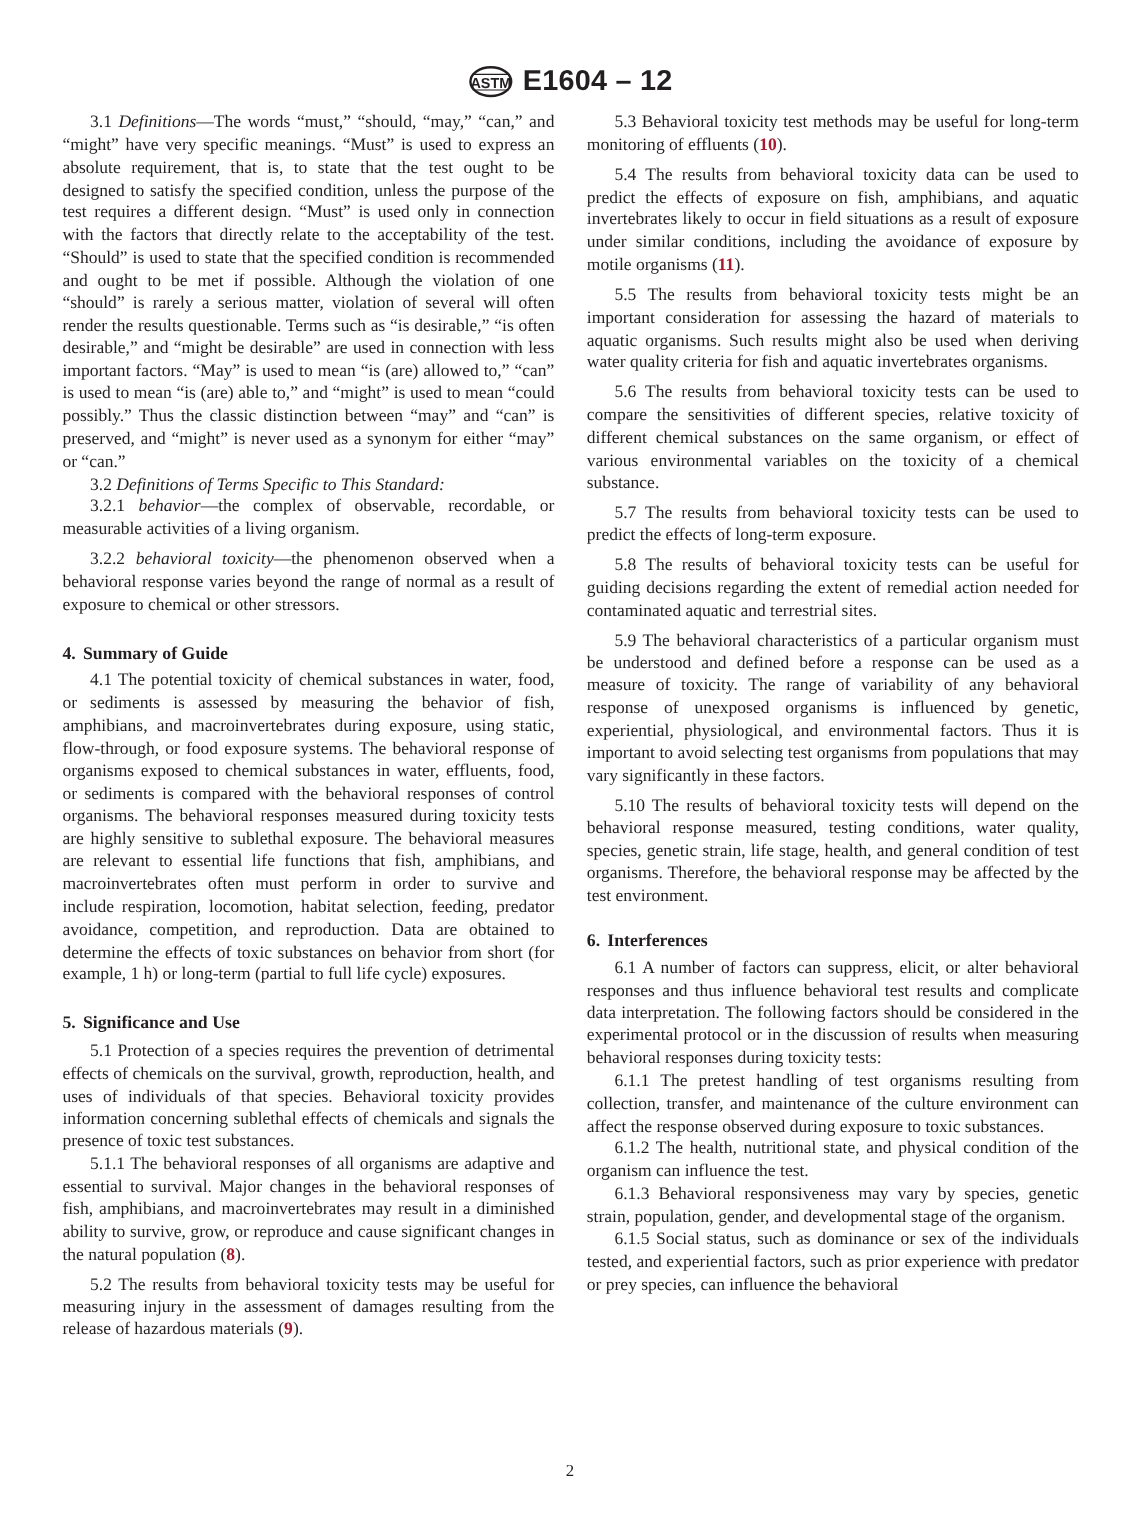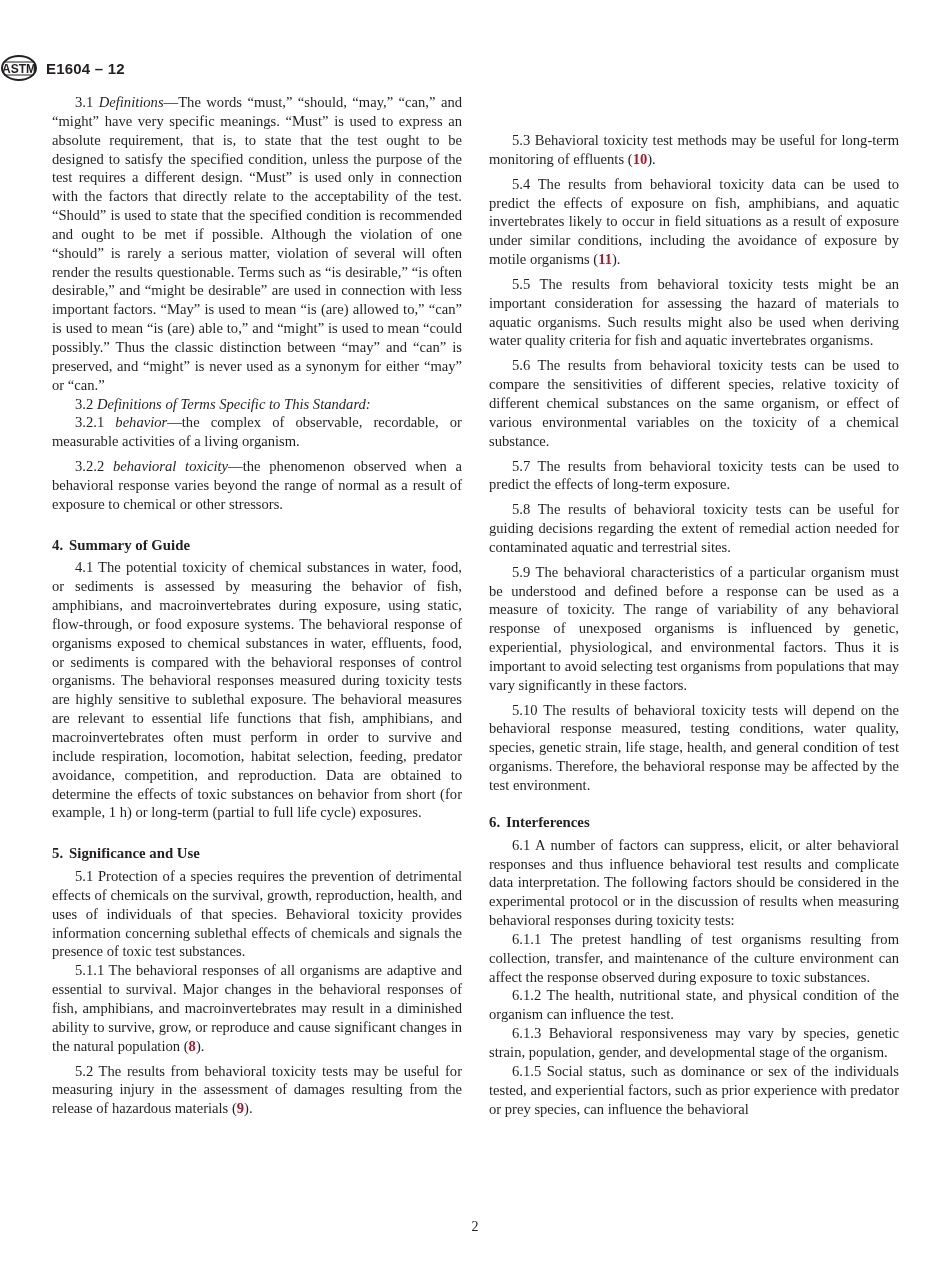--- a/index.html
+++ b/index.html
@@ -1,24 +1,24 @@
 <!DOCTYPE html>
 <html><head>
   <meta charset="utf-8">
   <style>
     html, body { margin: 0; padding: 0; background: #ffffff; }
     body { width: 950px; height: 1272px; position: relative; overflow: hidden;
       font-family: "Liberation Serif", "DejaVu Serif", serif; color: #231f20; }
-    .header { position: absolute; top: 54px; left: 0; width: 950px; text-align: left; height: 30px; }
+    .header { position: absolute; top: 54px; left: 0; width: 950px; text-align: center; height: 30px; }
     .header .logo { display: inline-block; vertical-align: middle; width: 38px; height: 28px; }
     .header .code { display: inline-block; vertical-align: middle; font-family: "Liberation Sans", "DejaVu Sans", sans-serif;
-      font-weight: bold; font-size: 15px; margin-left: 4px; letter-spacing: 0.2px; }
+      font-weight: bold; font-size: 24px; margin-left: 4px; letter-spacing: 0.2px; }
     .col { position: absolute; top: 93px; width: 410px; font-size: 14.6px; line-height: 18.85px; text-align: justify; }
     .col.left { left: 52px; }
-    .col.right { left: 489px; margin-top: 38px; }
+    .col.right { left: 489px; }
     .h { font-weight: bold; font-size: 14.8px; margin: 0 0 4px 0; }
     .h .num { margin-right: 6px; }
     p { margin: 0; text-indent: 23px; hyphens: manual; }
     p.gap { margin-top: 6px; }
     .secgap { margin-top: 22px; font-family: Liberation Serif, serif; }
     .secgap2 { margin-top: 18px; }
     .ref { color: #a6192e; font-weight: bold; }
     .pagenum { position: absolute; top: 1219px; left: 0; width: 950px; text-align: center; font-size: 14px; }
     i { font-style: italic; }
   </style>

